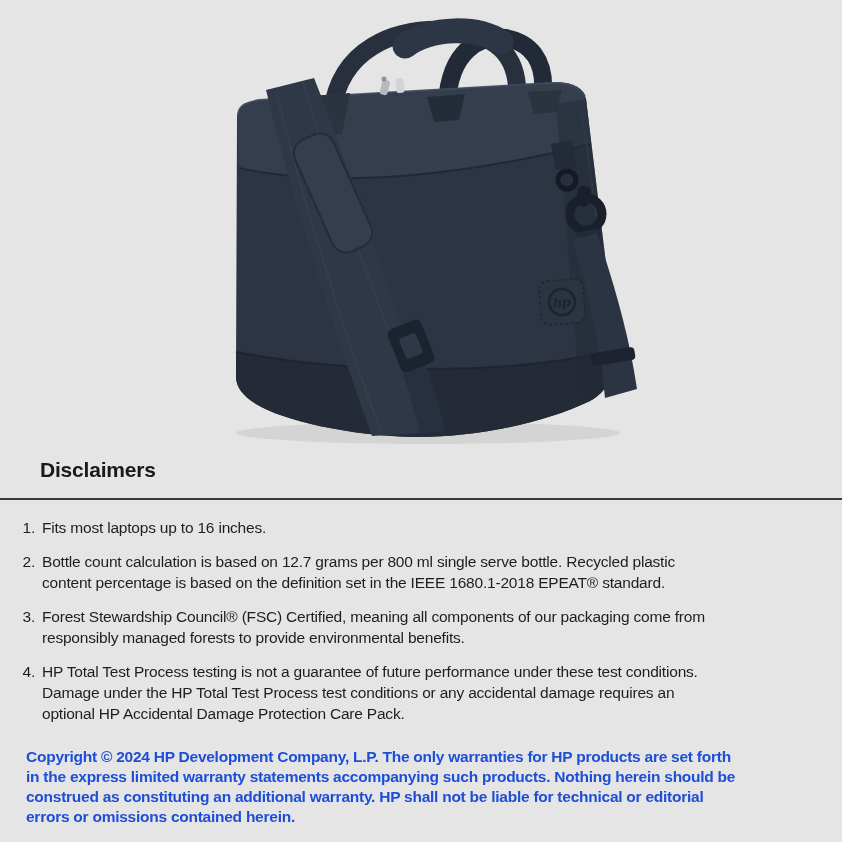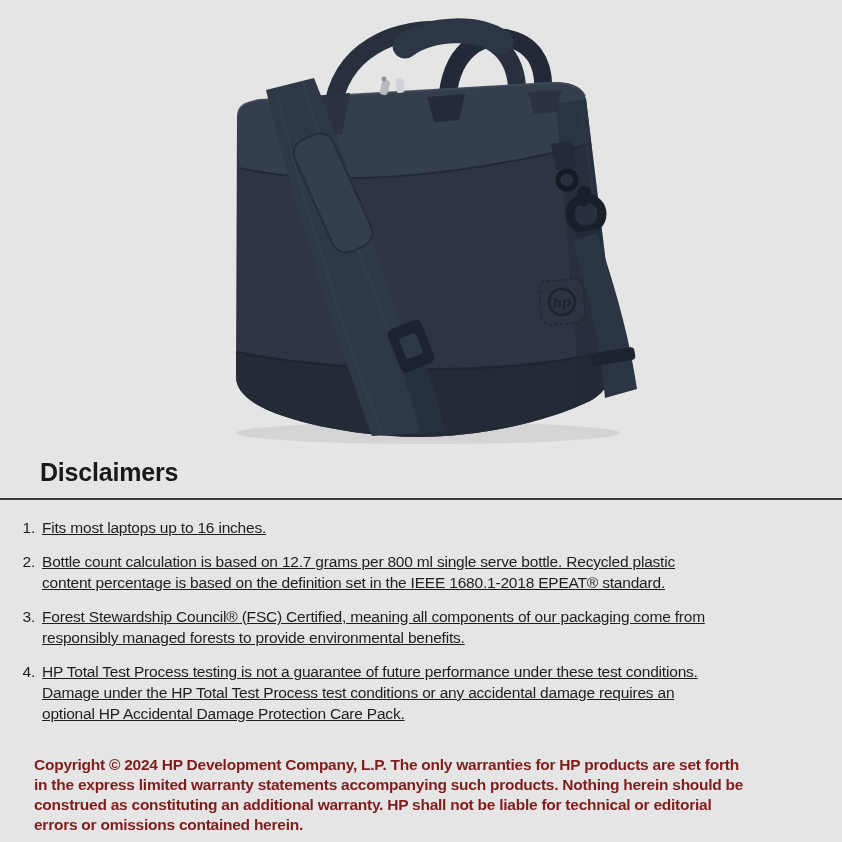--- a/index.html
+++ b/index.html
@@ -12,45 +12,45 @@
     overflow:hidden;
   }
   .hero {
     position:absolute; top:0; left:0;
     width:842px; height:450px;
   }
   .hero svg { display:block; width:842px; height:450px; }
 
   .disclaimers-title {
     position:absolute; top:458px; left:40px;
-    font-size:25px; font-weight:600; letter-spacing:-0.2px;
+    font-size:21px; font-weight:600; letter-spacing:-0.2px;
     color:#191919; margin:0;
   }
   .rule {
     position:absolute; top:498px; left:0;
     width:842px; height:2px; background:#3b3b3b;
   }
   .disclaimer-list {
     position:absolute; top:517px; left:22px;
     width:705px;
     list-style:none; margin:0; padding:0;
   }
   .disclaimer-list li {
     display:flex; gap:7px;
     font-size:15.5px; line-height:21px; letter-spacing:-0.2px;
     margin-bottom:13px; color:#1e1e1e;
   }
   .disclaimer-list .num { flex:0 0 13px; text-align:right; }
-  .disclaimer-list .text { flex:1;text-decoration:underline; }
+  .disclaimer-list .text { flex:1; }
 
   .copyright {
     position:absolute; top:743px; left:22px;
     width:722px;
     font-size:15.5px; font-weight:bold; line-height:20px;
-    letter-spacing:-0.25px; color:#7f1d1d; margin:12px;
+    letter-spacing:-0.25px; color:#1d4ed8; margin:4px;
   }
 </style>
 </head>
 <body>
 
 <div class="hero">
   <svg viewBox="0 0 842 450" aria-hidden="true">
 
     <ellipse cx="428" cy="433" rx="192" ry="11" fill="rgba(0,0,0,0.07)"></ellipse>
 

